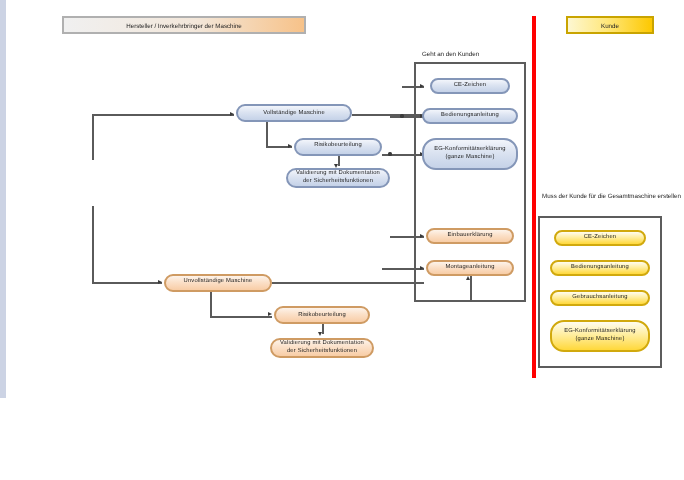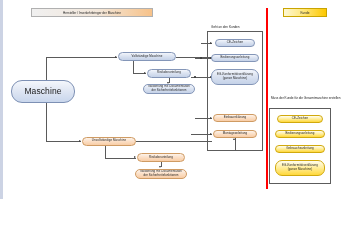--- a/index.html
+++ b/index.html
@@ -199,15 +199,14 @@
   <div class="group-box" id="group-customer-deliverables" style="left:266px;top:108px;width:62px;height:76px;"></div>
 
   <div class="node yellow" id="cust-ce" style="left:274px;top:115px;width:46px;height:8px;">CE-Zeichen</div>
 
   <div class="node yellow" id="cust-manual" style="left:272px;top:130px;width:50px;height:8px;">Bedienungsanleitung</div>
 
   <div class="node yellow" id="cust-usage" style="left:272px;top:145px;width:50px;height:8px;">Gebrauchsanleitung</div>
 
   <div class="node yellow" id="cust-declaration" style="left:272px;top:160px;width:50px;height:16px;">EG-Konformitätserklärung (ganze Maschine)</div>
 
-  <div class="node blue" id="root-node" style="left:8px;top:80px;width:64px;height:23px;">Maschine</div>
 
 </div>
 
 </body></html>

